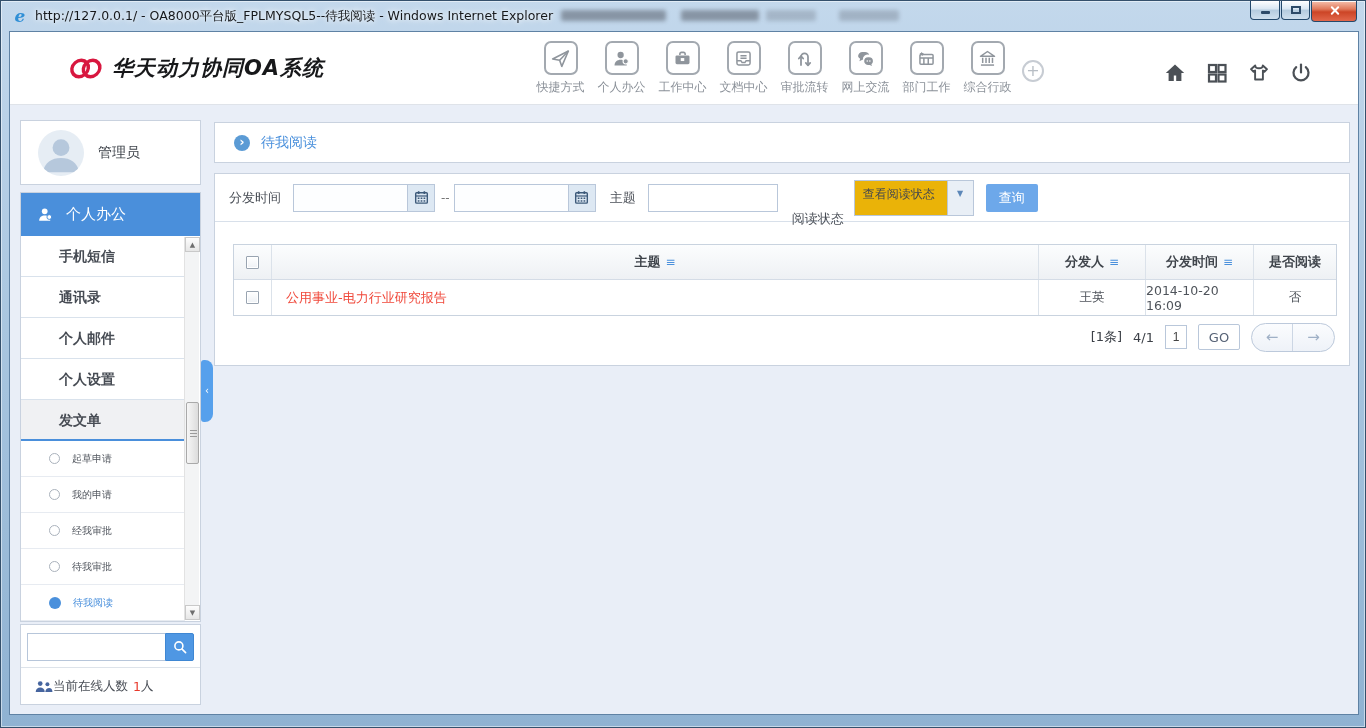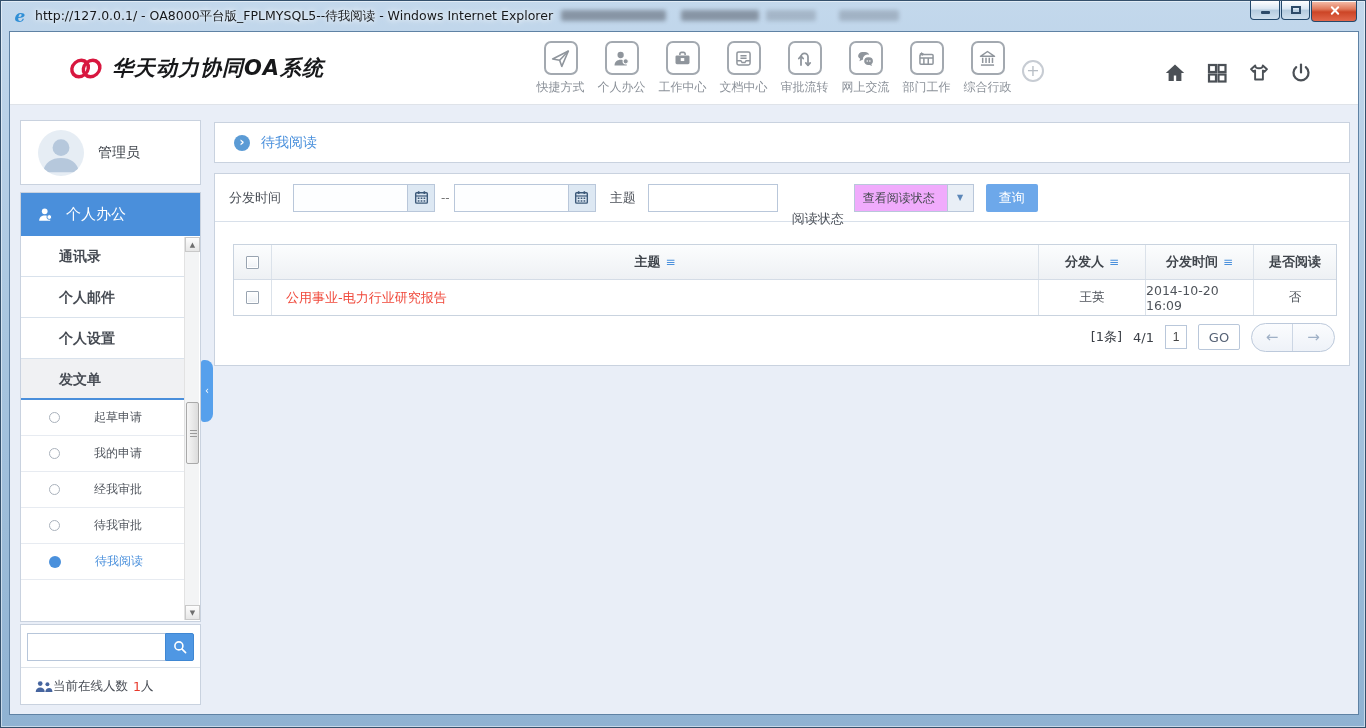--- a/index.html
+++ b/index.html
@@ -61,21 +61,21 @@
   .menu-head { height:43px; background:#4a8fdb; color:#fff; display:flex; align-items:center; cursor:pointer; }
   .menu-head svg { width:19px; height:19px; margin-left:15px; }
   .menu-head span { margin-left:11px; font-size:15px; }
   .menu-item { height:41px; line-height:40px; padding-left:38px; font-size:14px; font-weight:600;
     color:#474c54; border-bottom:1px solid #d9e2ec; cursor:pointer; width:164px; }
   .menu-item.active { background:#f0f1f3; border-bottom:2px solid #4a8fdb; }
   .sub-item { height:36px; display:flex; align-items:center; cursor:pointer; width:164px;
     border-bottom:1px solid #e7ebf1; }
   .radio { width:11px; height:11px; border:1.5px solid #aab2bc; border-radius:50%; margin-left:28px; background:#fff; }
   .sub-item.selected .radio { width:12px; height:12px; border:none; background:#4a90dc; }
-  .sub-label { margin-left:34px; font-size:12px; color:#51565e; }
+  .sub-label { margin-left:12px; font-size:10px; color:#51565e; }
   .sub-item.selected .sub-label { color:#4a90dc; }
   .vscroll { position:absolute; right:1px; top:44px; bottom:1px; width:15px; background:#f3f4f5;
     border-left:1px solid #e2e2e2; }
   .sbtn { position:absolute; left:0; width:15px; height:15px; font-size:7px; color:#6e6e6e;
     text-align:center; line-height:15px; background:linear-gradient(180deg,#fdfdfd,#e6e6e6);
     border:1px solid #c9c9c9; cursor:pointer; }
   .sbtn.up { top:0; } .sbtn.down { bottom:0; }
   .sthumb { position:absolute; left:1px; top:165px; width:13px; height:62px; border:1px solid #a9a9a9;
     border-radius:2px; background:linear-gradient(90deg,#f6f6f6,#dcdcdc); cursor:pointer; }
   .sthumb::after { content:""; position:absolute; left:3px; top:27px; width:7px; height:1px;
@@ -104,21 +104,21 @@
   .filter-row { height:48px; border-bottom:1px solid #d8e0ea; display:flex; align-items:center; padding-left:14px; }
   .flabel { font-size:13px; color:#4a4f57; white-space:nowrap; }
   .dgroup { display:flex; margin-left:12px; }
   .dinput { width:114px; height:28px; border:1px solid #b9c7da; border-right:none; background:#fdfeff;
     font-size:12px; padding:0 6px; outline:none; }
   .dbtn { width:28px; height:28px; background:#dde8f3; border:1px solid #b9c7da; display:flex;
     align-items:center; justify-content:center; cursor:pointer; color:#3d5a7a; }
   .dbtn svg { width:15px; height:15px; }
   .dsep { margin:0 4px 0 6px; font-size:12px; color:#777; }
   .tinput { width:130px; height:28px; border:1px solid #b9c7da; font-size:12px; padding:0 6px; margin-left:12px; outline:none; }
-  .select { display:flex; margin-left:10px; border:1px solid #b9c7da; height:28px; cursor:pointer; background:#f0abfc; }
+  .select { display:flex; margin-left:10px; border:1px solid #b9c7da; height:36px; cursor:pointer; background:#eab308; }
   .sel-text { width:92px; font-size:12px; color:#44484f; line-height:26px; padding-left:8px; }
   .sel-arrow { width:26px; background:#e9eff6; border-left:1px solid #b9c7da; color:#5c87b8;
     font-size:8px; line-height:26px; text-align:center; }
   .query-btn { width:52px; height:28px; margin-left:12px; background:#6da8ea; border:none; border-radius:2px;
     color:#fff; font-size:13px; cursor:pointer; font-family:inherit; }
   .tbl { position:absolute; left:18px; top:70px; width:1104px; border:1px solid #c9d3df; }
   .trow { display:flex; height:35px; }
   .trow.head { background:linear-gradient(180deg,#fcfdfe,#eef1f4); border-bottom:1px solid #d4dce6; }
   .tc { display:flex; align-items:center; justify-content:center; border-right:1px solid #dbe2ea;
     font-size:13px; color:#3f444b; height:100%; }
@@ -307,20 +307,21 @@
 
     <div class="card menu-card">
       <div class="menu-head">
         <svg viewBox="0 0 24 24" fill="#fff">
             <circle cx="11" cy="8" r="3.6"></circle>
             <path d="M4 20c0-4.2 3.1-6.6 7-6.6s7 2.4 7 6.6z"></path>
             <circle cx="16.8" cy="15.2" r="3" stroke="#4a8fdb" stroke-width="1.2"></circle>
           </svg>
         <span>个人办公</span>
       </div>
+      <div class="menu-item">手机短信</div>
       <div class="menu-item">通讯录</div>
       <div class="menu-item">个人邮件</div>
       <div class="menu-item">个人设置</div>
       <div class="menu-item active">发文单</div>
 
       <div class="sub-item">
         <span class="radio"></span>
         <span class="sub-label">起草申请</span>
       </div>
       <div class="sub-item">

